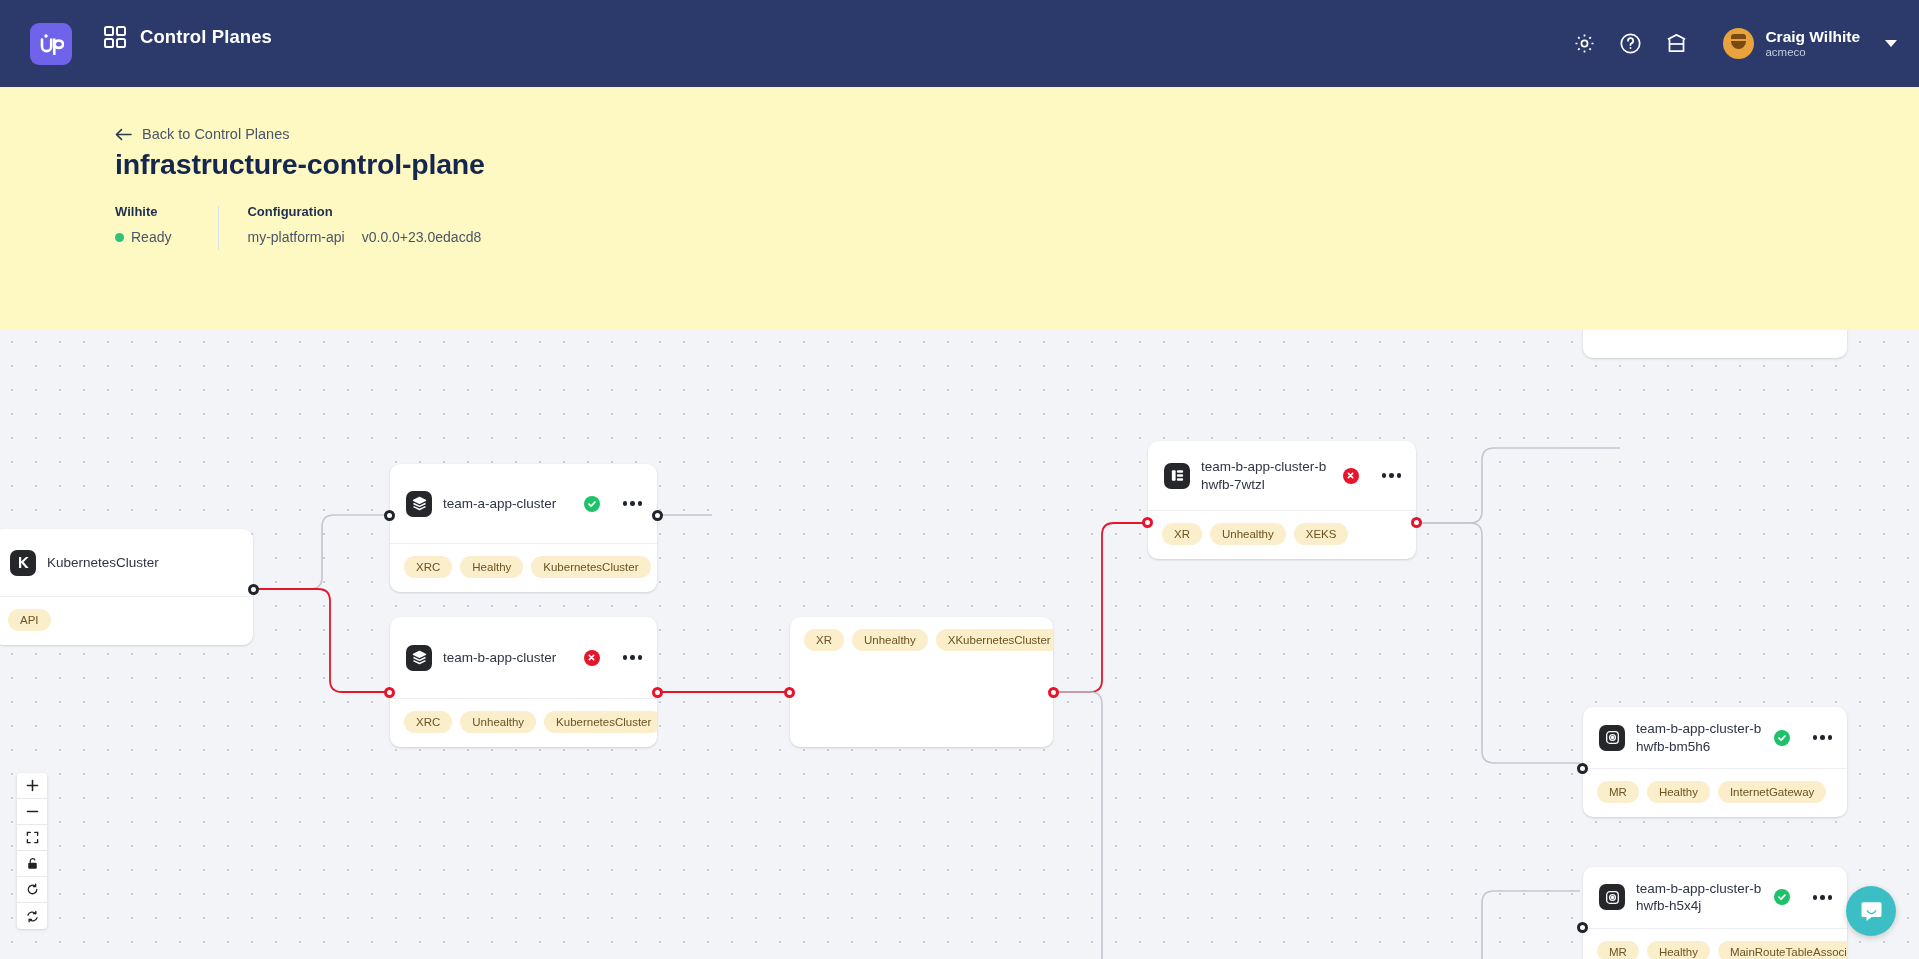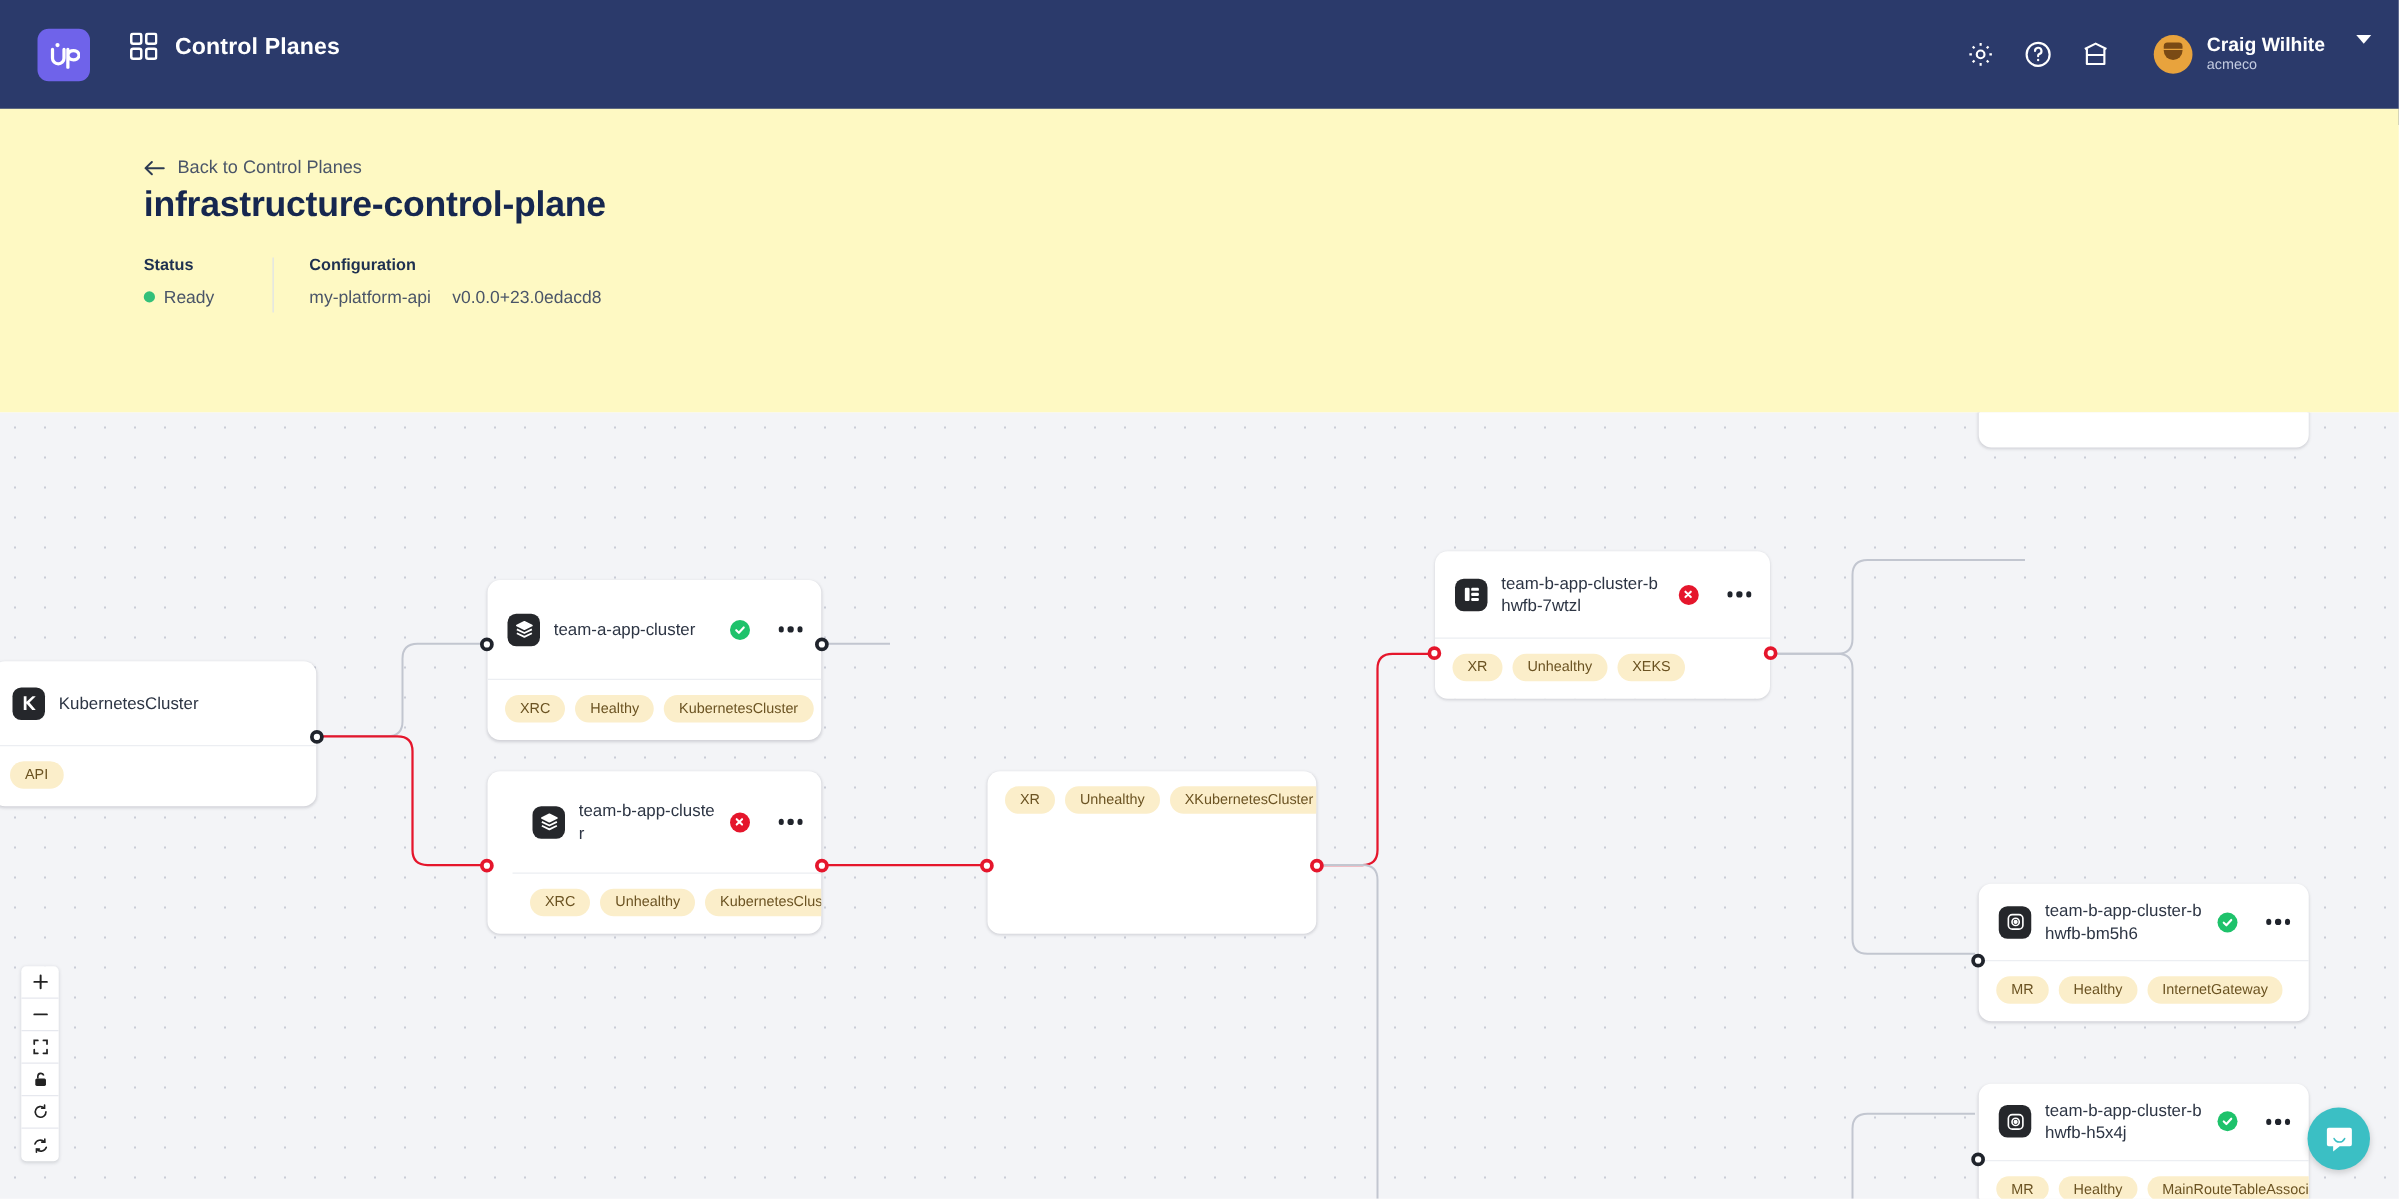--- a/index.html
+++ b/index.html
@@ -37,21 +37,21 @@
     position: absolute; right: 22px; top: 0; height: 87px;
     display: flex; align-items: center; gap: 0px;
   }
   .nav-icon-btn {
     width: 46px; height: 46px;
     display: flex; align-items: center; justify-content: center;
     cursor: pointer;
   }
   .nav-icon-btn svg { display: block; }
   .user-block {
-    display: flex; align-items: flex-start; gap: 11px;
+    display: flex; align-items: center; gap: 11px;
     margin-left: 24px; cursor: pointer;
   }
   .avatar {
     width: 31px; height: 31px; border-radius: 50%;
     background: #e8a33d; position: relative; overflow: hidden;
     display:flex; align-items:center; justify-content:center;
   }
   .avatar .a-head {
     width: 15px; height: 8px; background: #7a4a15;
     border-radius: 0 0 8px 8px; position: relative; top: 1px;
@@ -263,21 +263,21 @@
     <svg class="back-arrow" viewBox="0 0 17 13" fill="none" stroke="#2d3b52" stroke-width="1.6" stroke-linecap="round" stroke-linejoin="round">
       <path d="M16 6.5H1.6M6.5 1.6L1.4 6.5l5.1 4.9"></path>
     </svg>
     <span>Back to Control Planes</span>
   </div>
 
   <div class="page-title">infrastructure-control-plane</div>
 
   <div class="meta-row">
     <div class="meta-col">
-      <div class="meta-label">Status</div>
+      <div class="meta-label">Wilhite</div>
       <div class="meta-value">
         <span class="status-dot"></span>
         <span>Ready</span>
       </div>
     </div>
     <div class="meta-div"></div>
     <div class="meta-col">
       <div class="meta-label">Configuration</div>
       <div class="cfg-values">
         <span>my-platform-api</span>
@@ -355,21 +355,21 @@
     </div>
     <div class="node-tags">
       <span class="tag">XRC</span>
       <span class="tag">Healthy</span>
       <span class="tag">KubernetesCluster</span>
     </div>
     <div class="port" style="left:-6px; top:46px;"></div>
     <div class="port" style="right:-6px; top:46px;"></div>
   </div>
 
-  <div class="node" style="left:390px; top:287px; width:267px; height:130px;padding-left:20px;">
+  <div class="node" style="left:390px; top:287px; width:267px; height:130px;">
     <div class="node-head">
       <div class="node-icon">
         <svg width="15" height="15" viewBox="0 0 16 16" fill="none" stroke="#fff" stroke-width="1.5" stroke-linejoin="round">
           <path d="M8 1.6 L14.4 4.7 L8 7.8 L1.6 4.7 Z" fill="#fff"></path>
           <path d="M1.6 8 L8 11.1 L14.4 8"></path>
           <path d="M1.6 11.3 L8 14.4 L14.4 11.3"></path>
         </svg>
       </div>
       <div class="node-name">team-b-app-cluster</div>
       <div class="badge-err">

